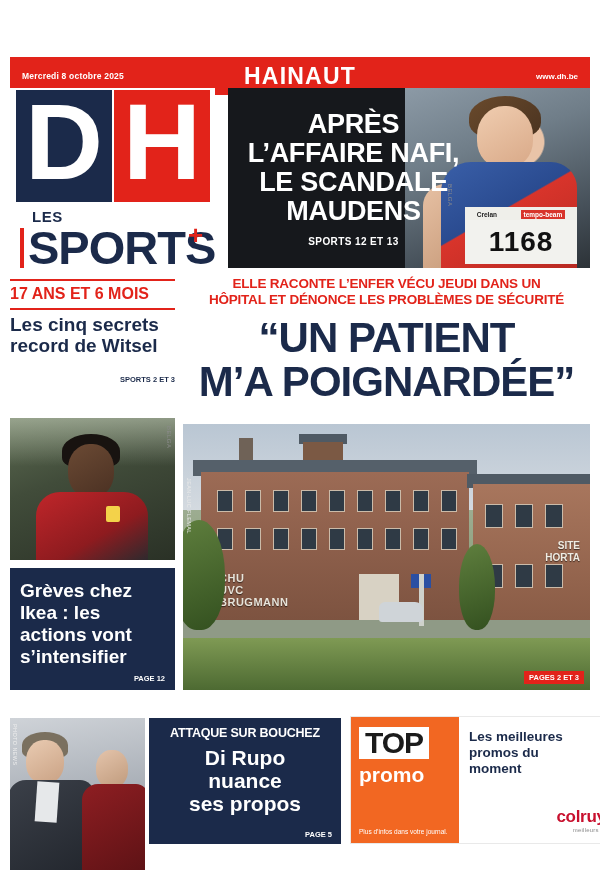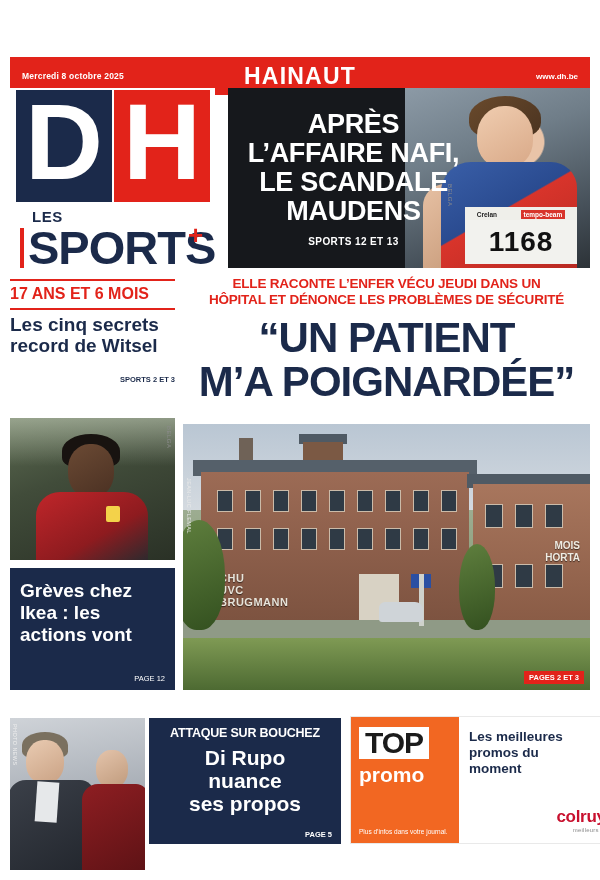--- a/index.html
+++ b/index.html
@@ -167,21 +167,21 @@
   }
 
   
   .ikea-box {
     position: absolute; left: 10px; top: 568px; width: 165px; height: 122px;
     background: #1b2a4a; color: #fff; padding: 12px 10px 8px 10px;
   }
   .ikea-title { font-size: 19px; font-weight: bold; line-height: 22px; }
   .ikea-ref {
     position: absolute; right: 10px; bottom: 7px;
-    font-size: 7.5px; font-weight: normal;
+    font-size: 7.5px; font-weight: bold;
   }
 
   
   .center { position: absolute; left: 183px; top: 276px; width: 407px; }
   .c-kicker {
     color: #e2231a; font-size: 13.5px; font-weight: bold; line-height: 16px;
     text-align: center; letter-spacing: -.2px;
   }
   .c-title {
     color: #1b2a4a; text-align: center;
@@ -419,20 +419,21 @@
     <div class="w-body"></div>
     <div class="w-crest"></div>
   </div>
   <div class="credit-v" style="left:166px; top:426px;">BELGA</div>
 
   <div class="ikea-box">
     <div class="ikea-title">
       <div>Grèves chez</div>
       <div>Ikea : les</div>
       <div>actions vont</div>
+      <div>s’intensifier</div>
     </div>
     <div class="ikea-ref">PAGE 12</div>
   </div>
 
   <div class="center">
     <div class="c-kicker">
       <div>ELLE RACONTE L’ENFER VÉCU JEUDI DANS UN</div>
       <div>HÔPITAL ET DÉNONCE LES PROBLÈMES DE SÉCURITÉ</div>
     </div>
     <div class="c-title">
@@ -476,21 +477,21 @@
     <div class="win" style="left:332px; top:140px; width:18px; height:24px;"></div>
     <div class="win" style="left:362px; top:140px; width:18px; height:24px;"></div>
 
     <div class="doorway"></div>
     <div class="sign-chu">
       <span>CHU</span>
       <span>UVC</span>
       <span>BRUGMANN</span>
     </div>
     <div class="sign-horta">
-      <div>MOIS</div>
+      <div>SITE</div>
       <div>HORTA</div>
     </div>
 
     <div class="ground"></div>
     <div class="pole-sign"></div>
     <div class="pole"></div>
     <div class="car"></div>
     <div class="grass"></div>
     <div class="tree" style="left:-10px; top:96px; width:52px; height:110px;"></div>
     <div class="tree" style="left:276px; top:120px; width:36px; height:86px;"></div>

